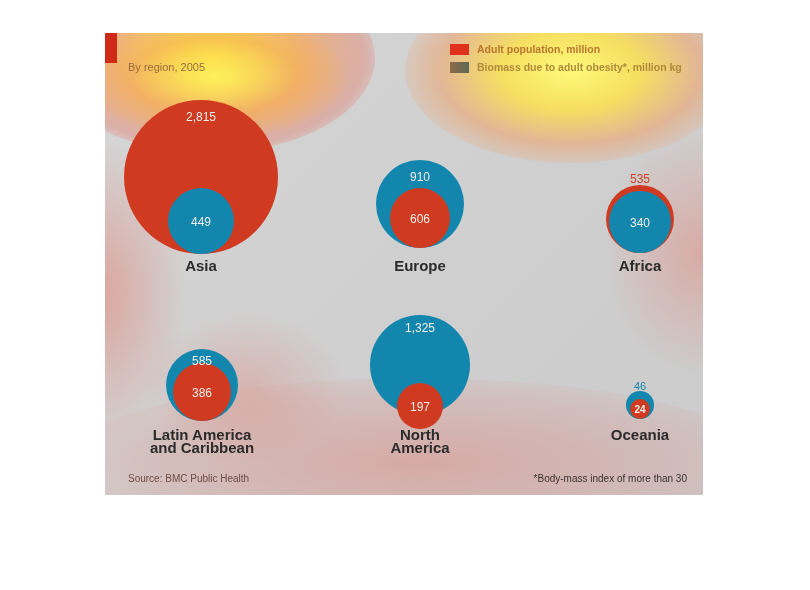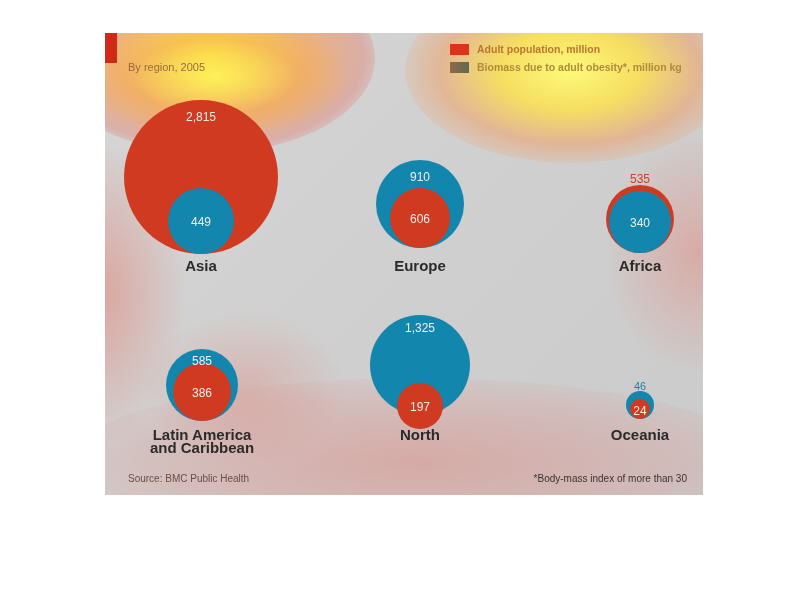--- a/index.html
+++ b/index.html
@@ -122,27 +122,28 @@
             <div>and Caribbean</div>
           </div>
         </div>
         <div class="group" style="left: 0px; top: 0px; width: 598px; height: 462px;">
           <div class="circ" style="left: 265px; top: 282px; width: 100px; height: 100px; background: rgb(19, 134, 173);"></div>
           <div class="circ" style="left: 292px; top: 350px; width: 46px; height: 46px; background: rgb(207, 58, 33);"></div>
           <div class="val" style="left: 255px; top: 288px; width: 120px;">1,325</div>
           <div class="val" style="left: 255px; top: 367px; width: 120px;">197</div>
           <div class="reglabel" style="left: 225px; top: 395px; width: 180px;">
             <div>North</div>
+            <div>America</div>
           </div>
         </div>
         <div class="group" style="left: 0px; top: 0px; width: 598px; height: 586px;">
           <div class="circ" style="left: 521px; top: 358px; width: 28px; height: 28px; background: rgb(19, 134, 173);"></div>
           <div class="circ" style="left: 525px; top: 366px; width: 20px; height: 20px; background: rgb(207, 58, 33);"></div>
           <div class="val valoutb" style="left: 475px; top: 347px; width: 120px; font-size: 11px;">46</div>
-          <div class="val" style="left: 475px; top: 371px; width: 120px; font-size: 12px;">24</div>
+          <div class="val" style="left: 475px; top: 371px; width: 120px; font-size: 10px; font-weight: bold;">24</div>
           <div class="reglabel" style="left: 445px; top: 395px; width: 180px;">
             <div>Oceania</div>
           </div>
         </div>
       </div>
 
     <div id="source">Source: BMC Public Health</div>
     <div id="footnote">*Body-mass index of more than 30</div>
 
   </div>

